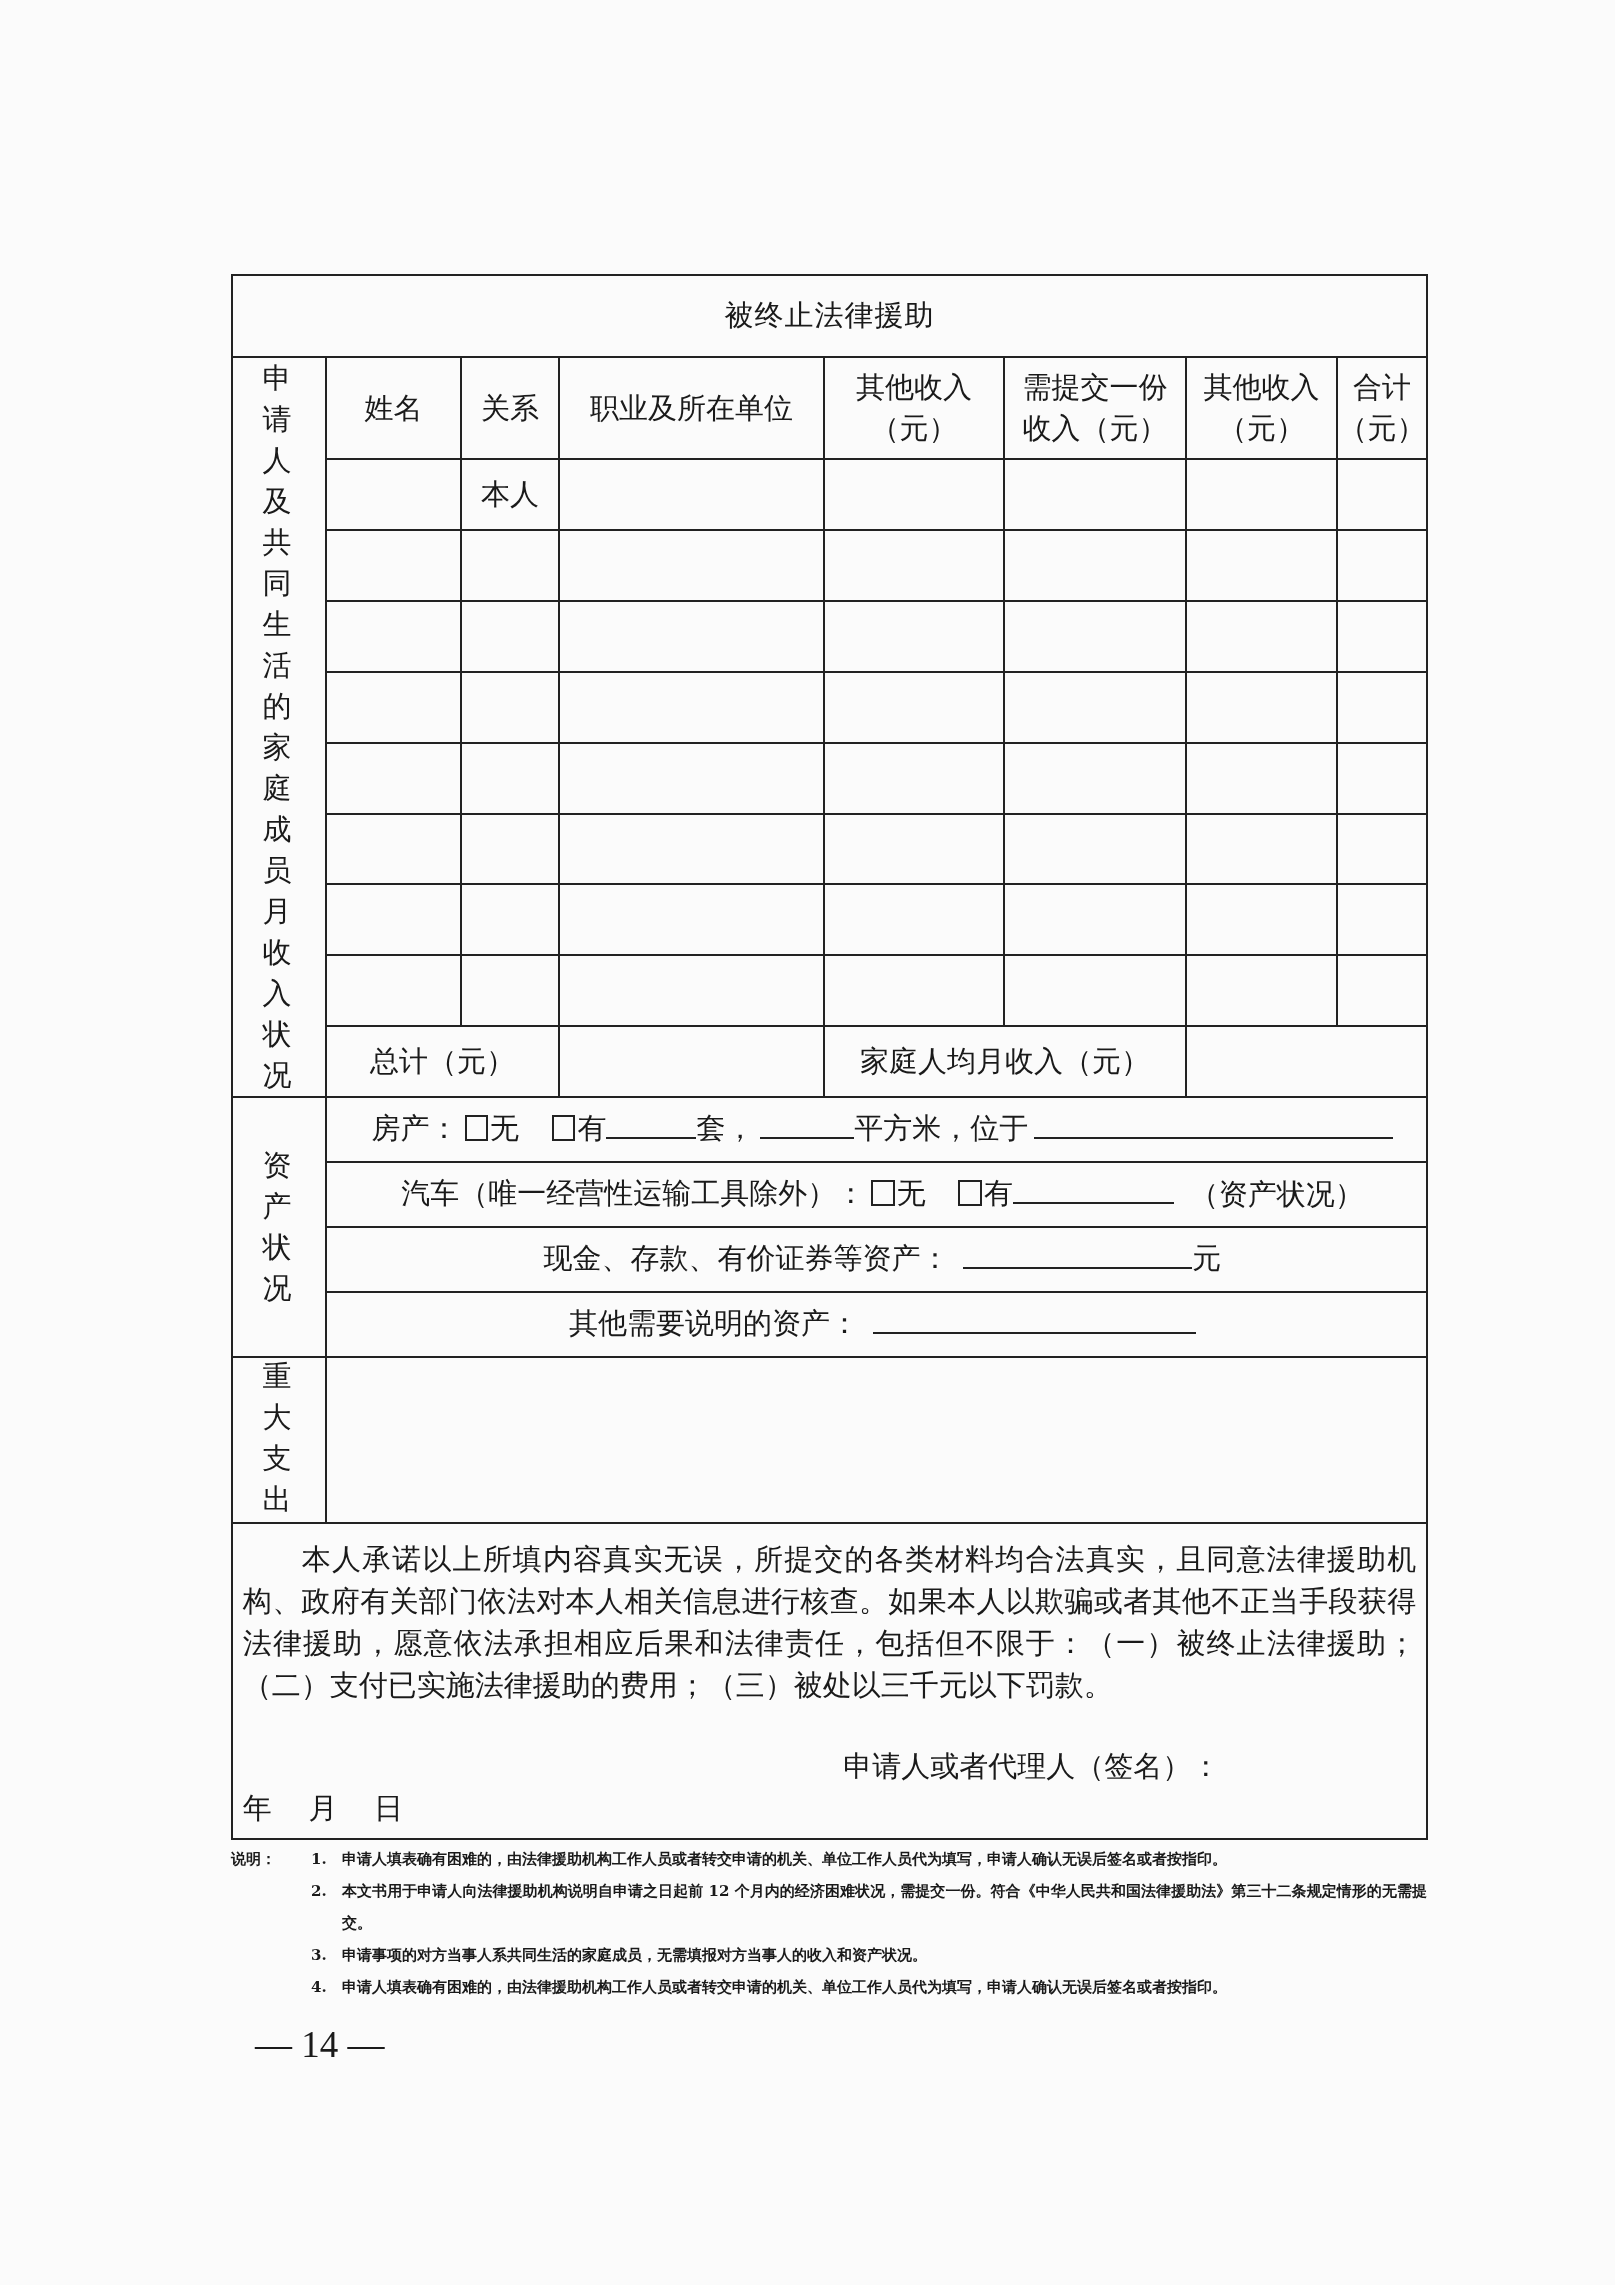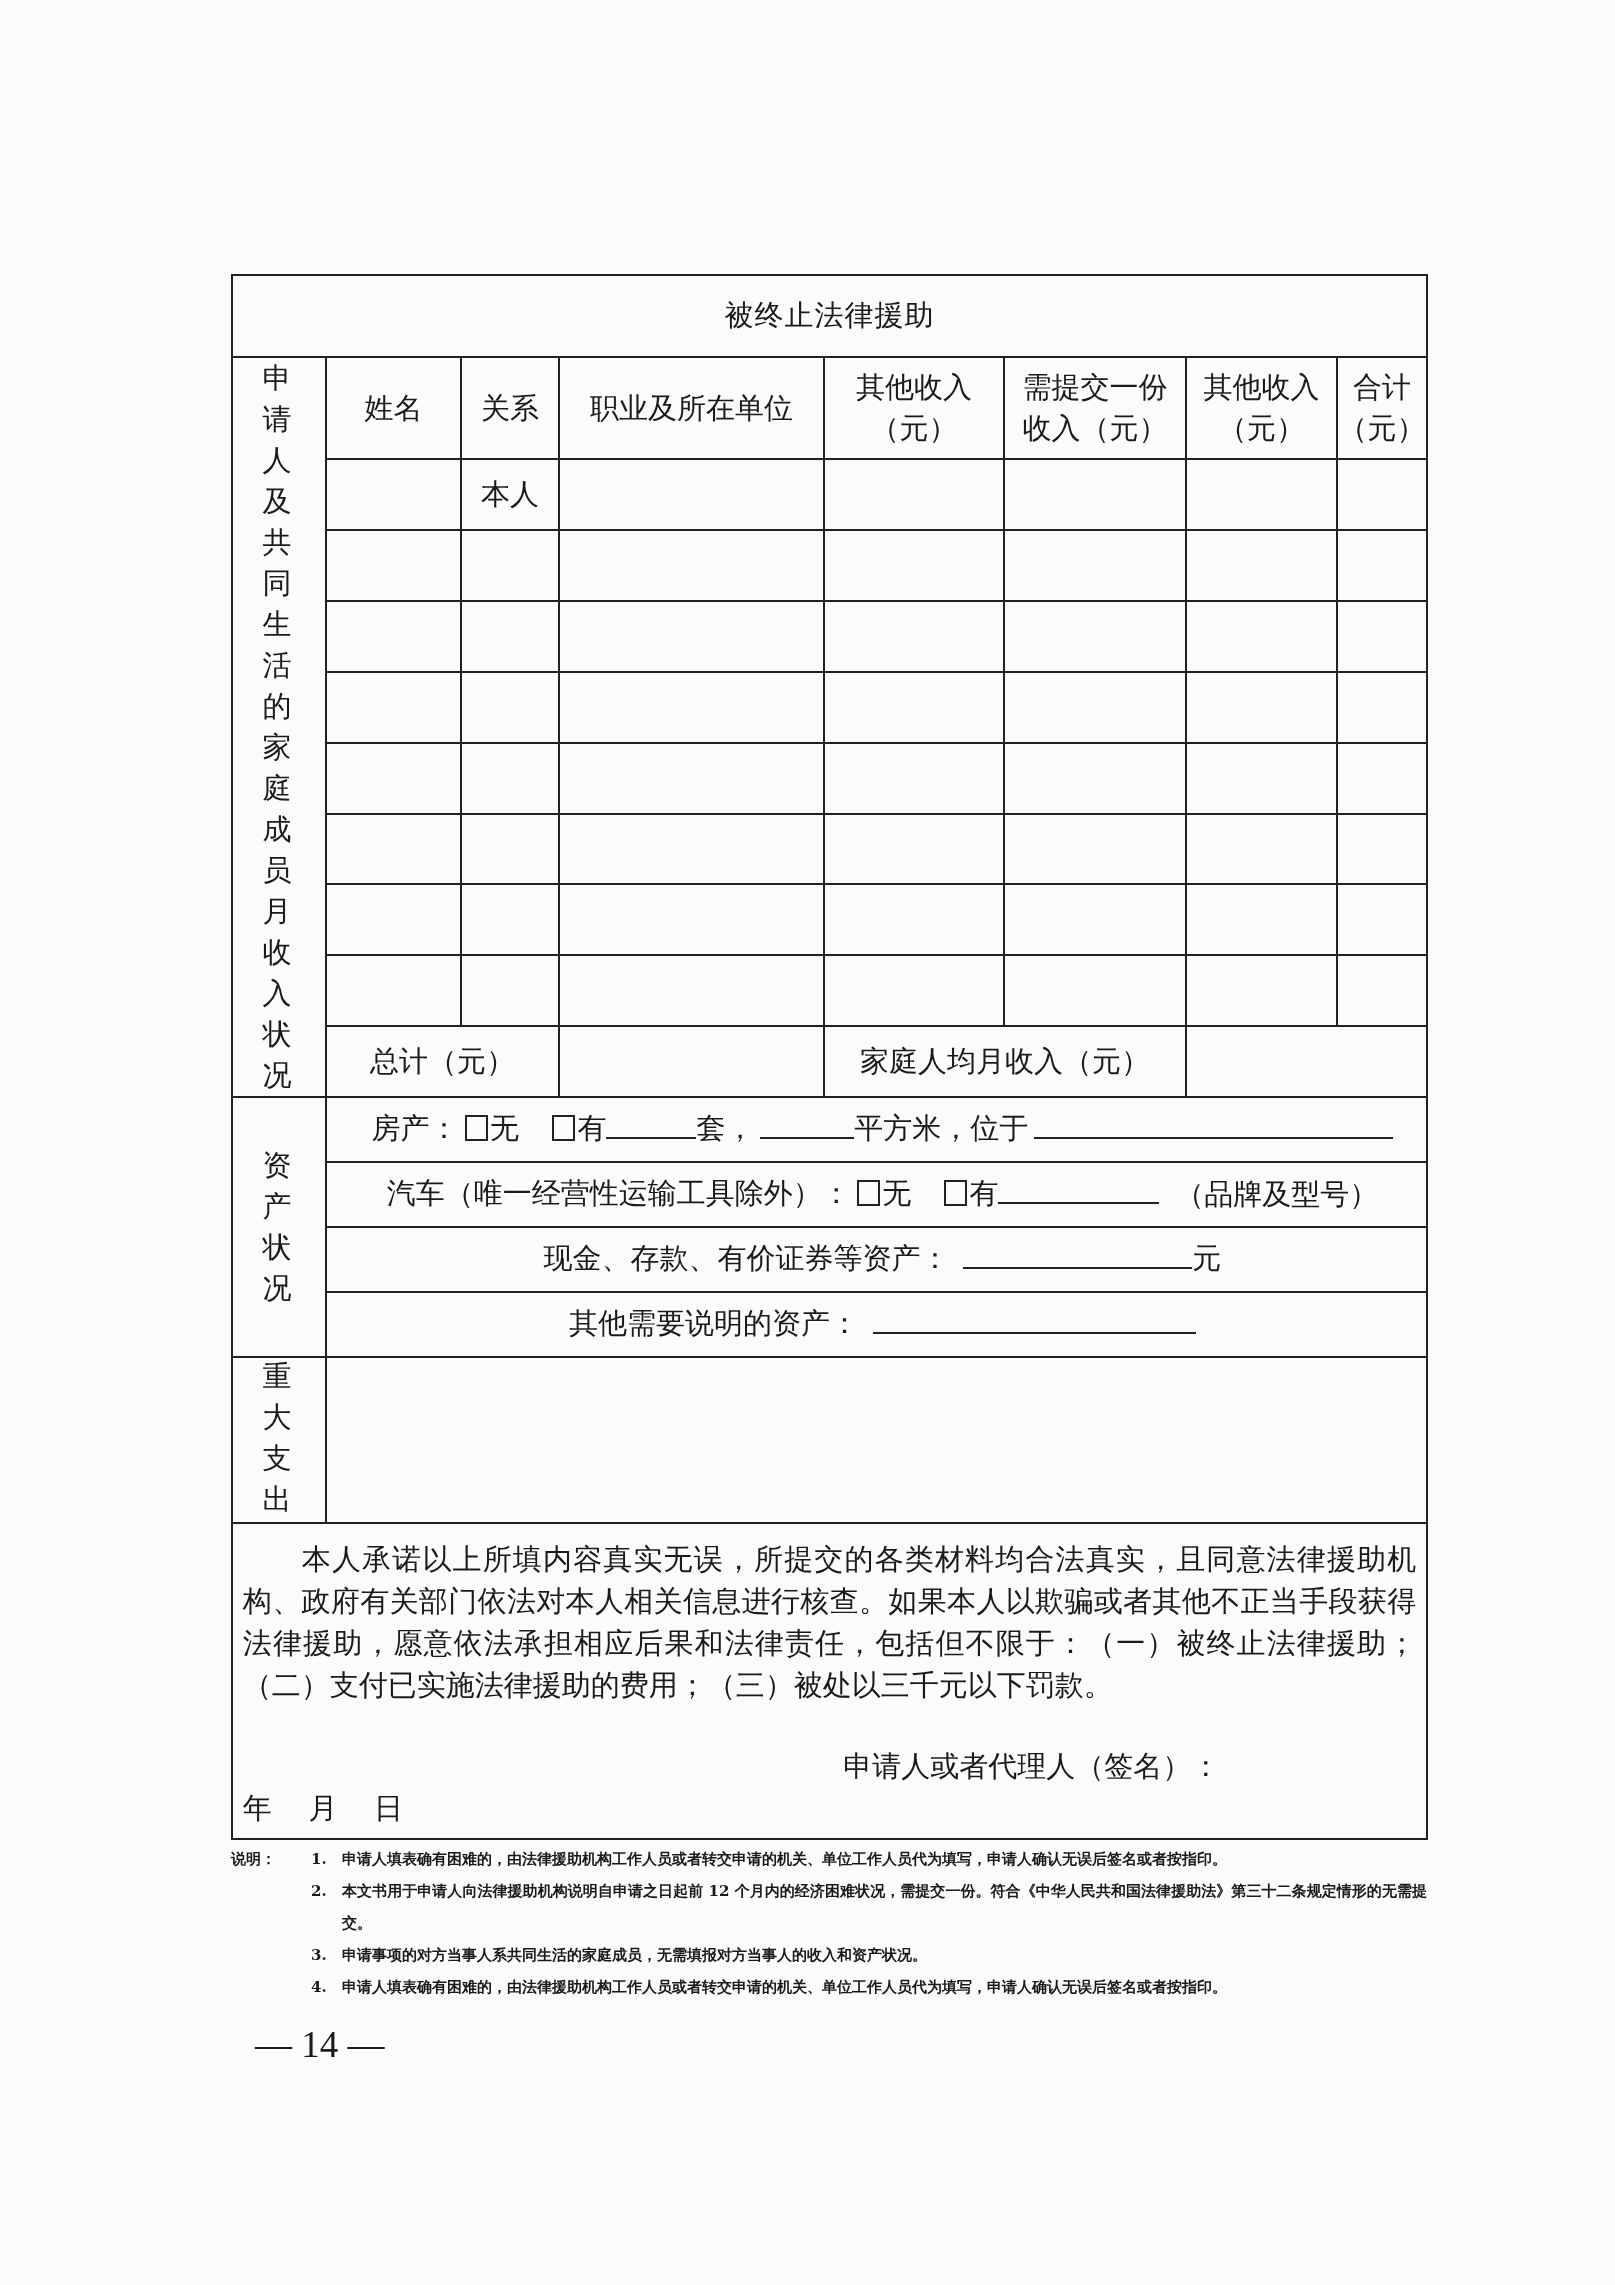--- a/index.html
+++ b/index.html
@@ -165,21 +165,21 @@
         <span class="side-inner">资产状况</span>
       </td>
       <td colspan="7" class="left">
         <span>房产：</span><span class="cb"></span><span>无</span>
         <span class="cb" style="margin-left:23.5px"></span><span>有</span><span class="blank" style="width:90px"></span><span>套，</span><span class="blank" style="width:94px;margin-left:5.9px"></span><span>平方米，位于</span><span class="blank" style="width:359px;margin-left:5.9px"></span>
       </td>
     </tr>
     <tr class="asset">
       <td colspan="7" class="left">
         <span>汽车（唯一经营性运输工具除外）：</span><span class="cb"></span><span>无</span>
-        <span class="cb" style="margin-left:23.5px"></span><span>有</span><span class="blank" style="width:161px"></span><span style="margin-left:15.7px">（品牌及型号）</span>
+        <span class="cb" style="margin-left:23.5px"></span><span>有</span><span class="blank" style="width:161px"></span><span style="margin-left:15.7px">（资产状况）</span>
       </td>
     </tr>
     <tr class="asset">
       <td colspan="7" class="left">
         <span>现金、存款、有价证券等资产：</span><span class="blank" style="width:229px;margin-left:13.7px"></span><span>元</span>
       </td>
     </tr>
     <tr class="asset">
       <td colspan="7" class="left">
         <span>其他需要说明的资产：</span><span class="blank" style="width:323px;margin-left:13.7px"></span>

